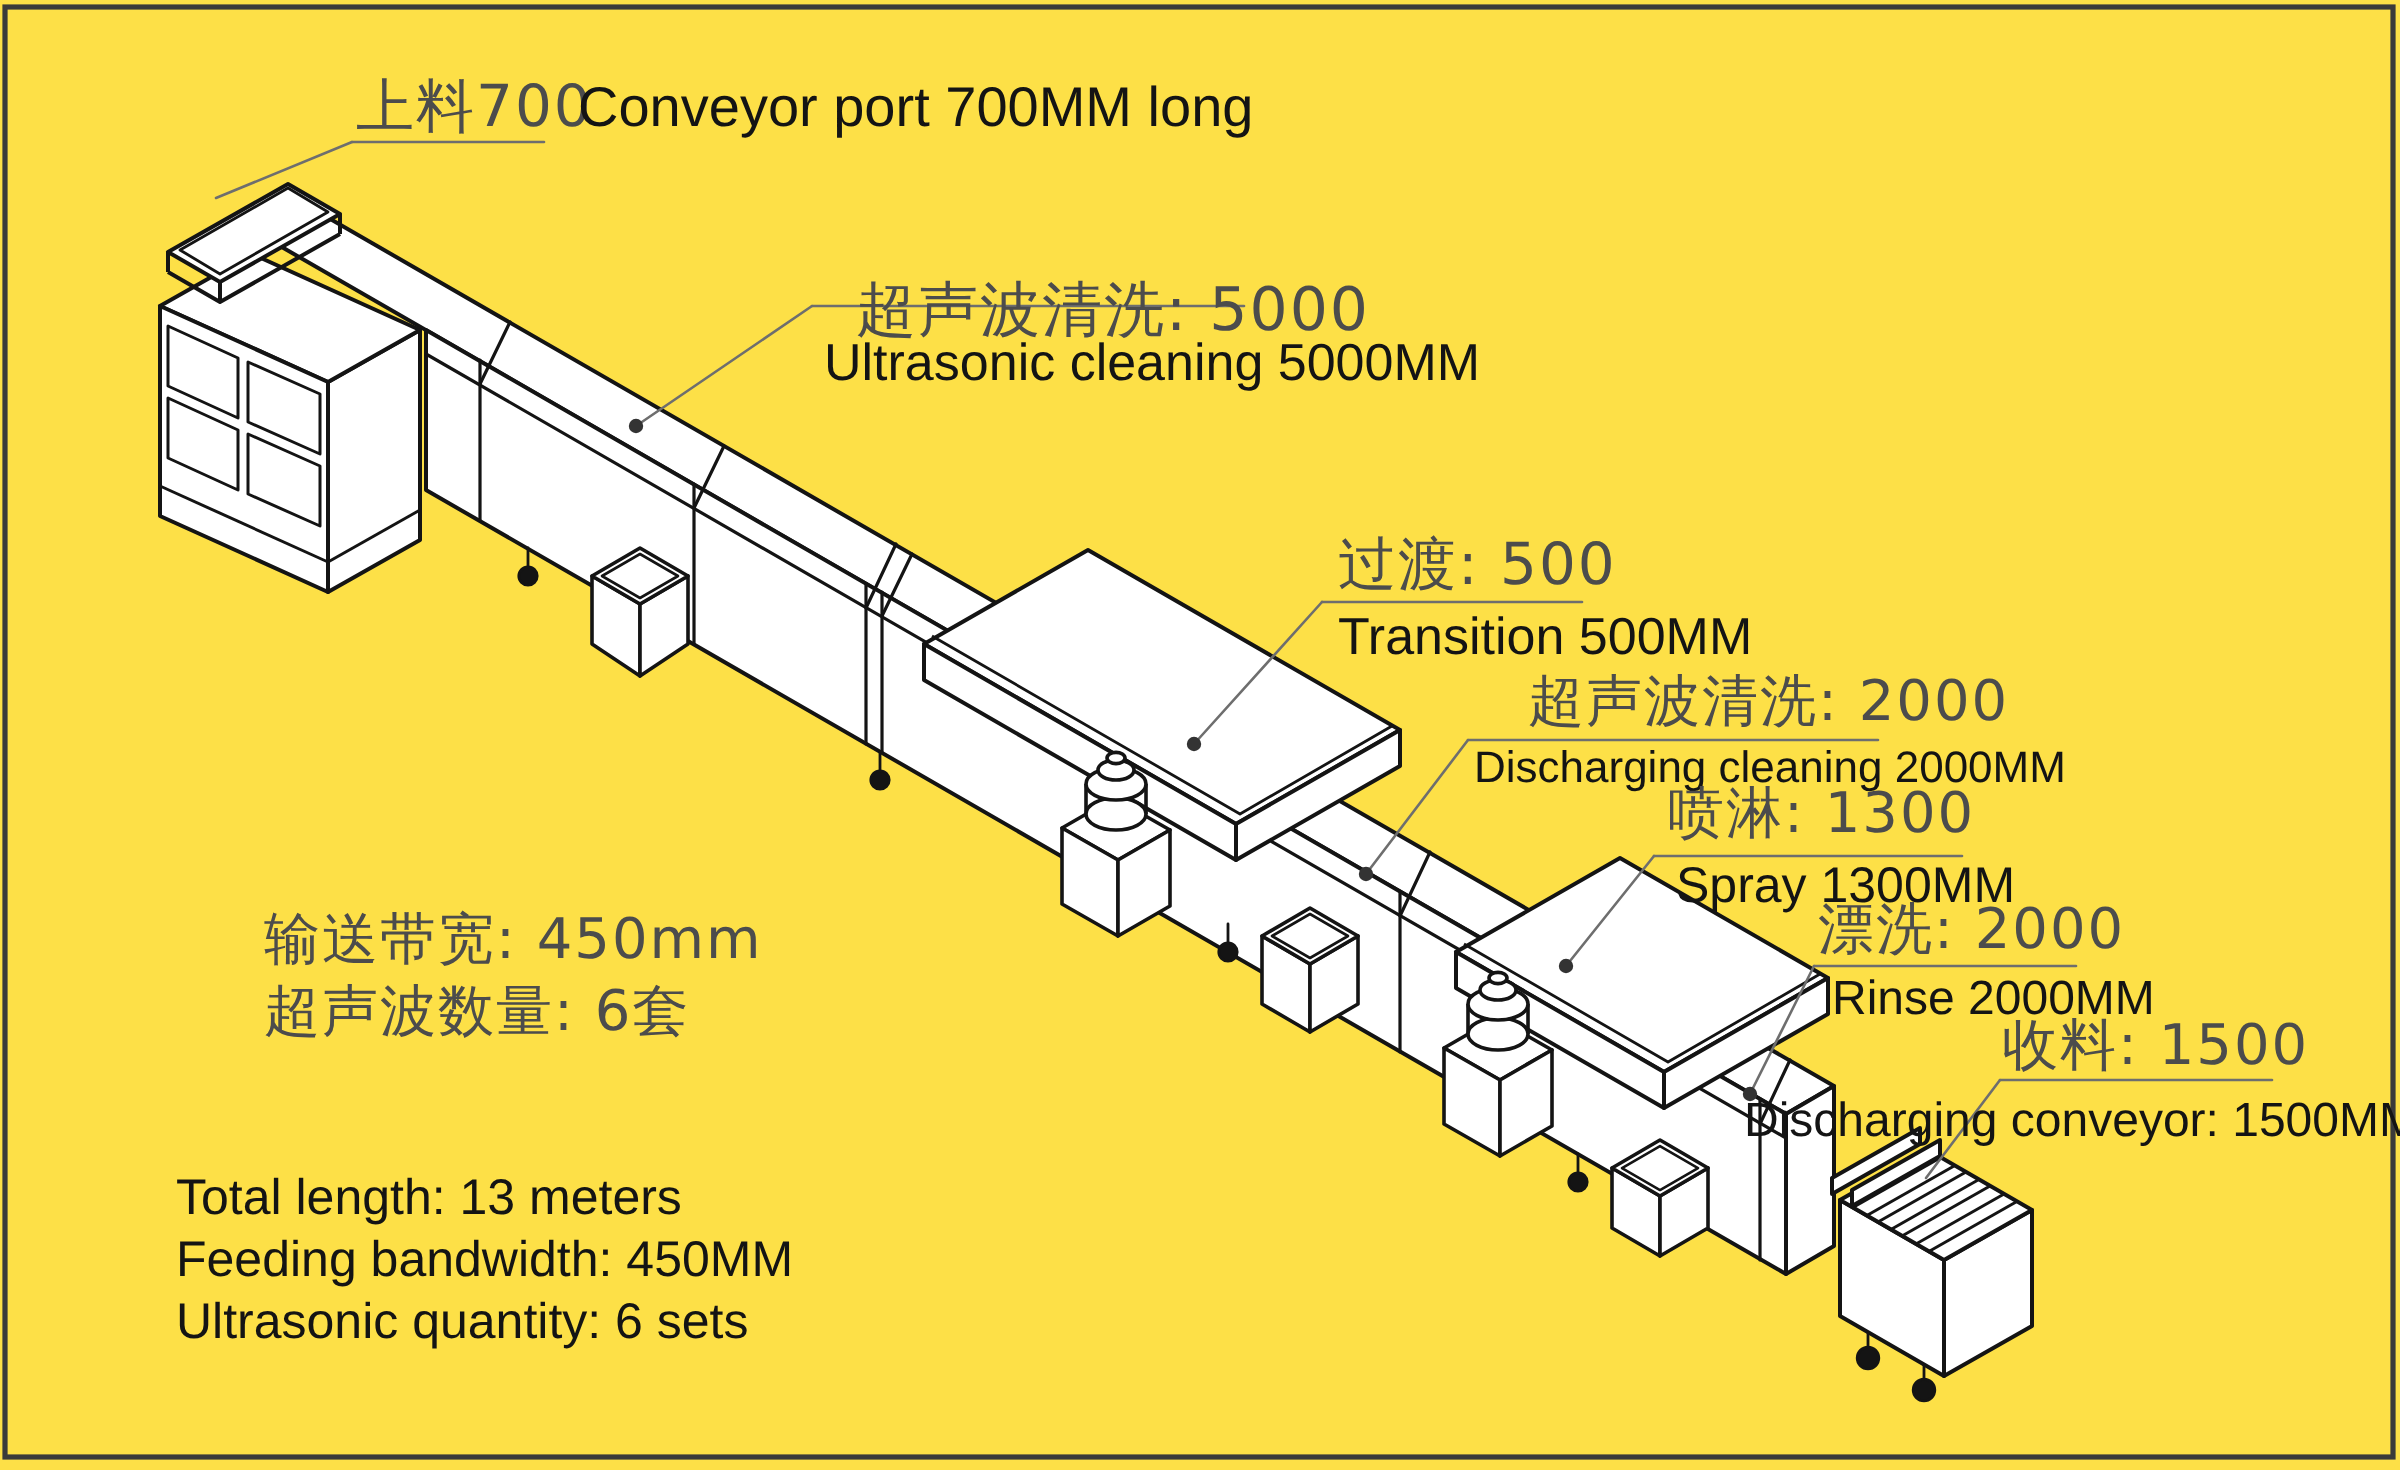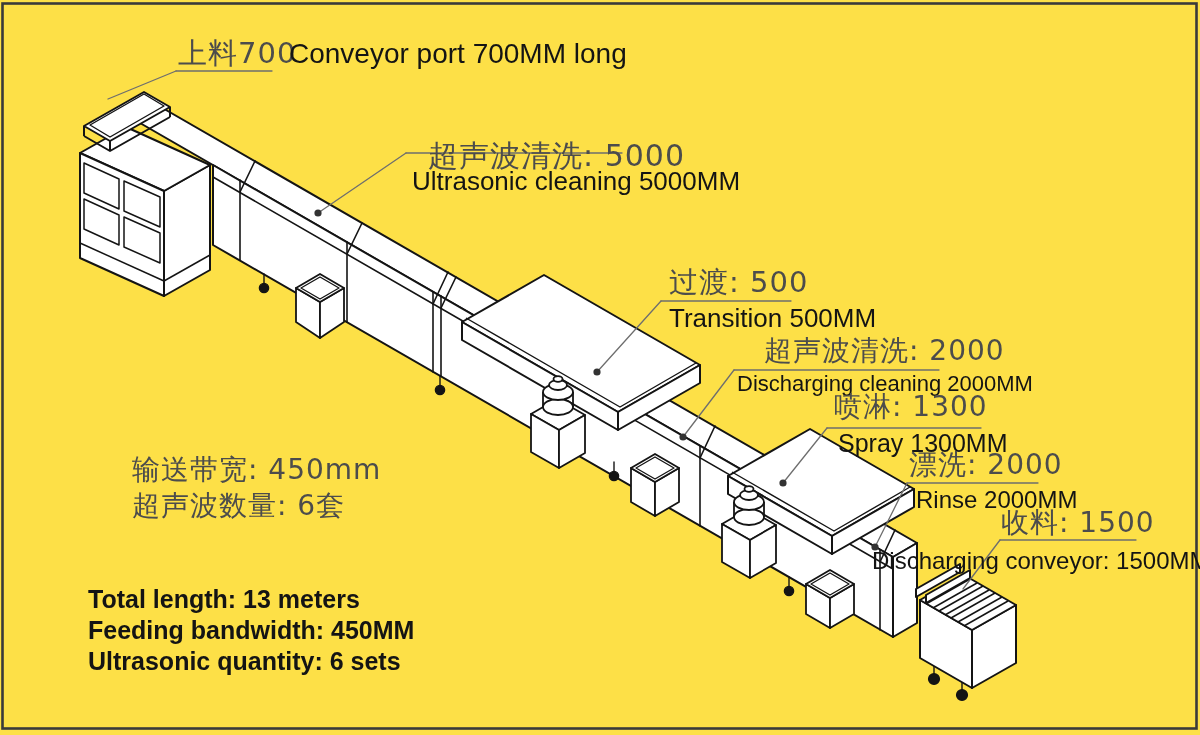--- a/index.html
+++ b/index.html
@@ -17,21 +17,21 @@
     color:#4c4c4c;
     font-weight:400;
     letter-spacing:1px;
   }
   .eng{
     font-family:"Liberation Sans","DejaVu Sans",sans-serif;
     color:#141414;
     font-weight:400;
   }
   .spec-cn div{line-height:36px;}
-  .spec-en div{line-height:31px;font-weight:bold;}
+  .spec-en div{line-height:31px;}
 </style>
 </head>
 <body>
 
 <div id="stage">
 
   <svg id="artwork" width="1200" height="735" viewBox="0 0 1200 735">
 
     <rect x="2.5" y="3.5" width="1194" height="725" fill="none" stroke="#3a3a3a" stroke-width="2.6"></rect>
 

